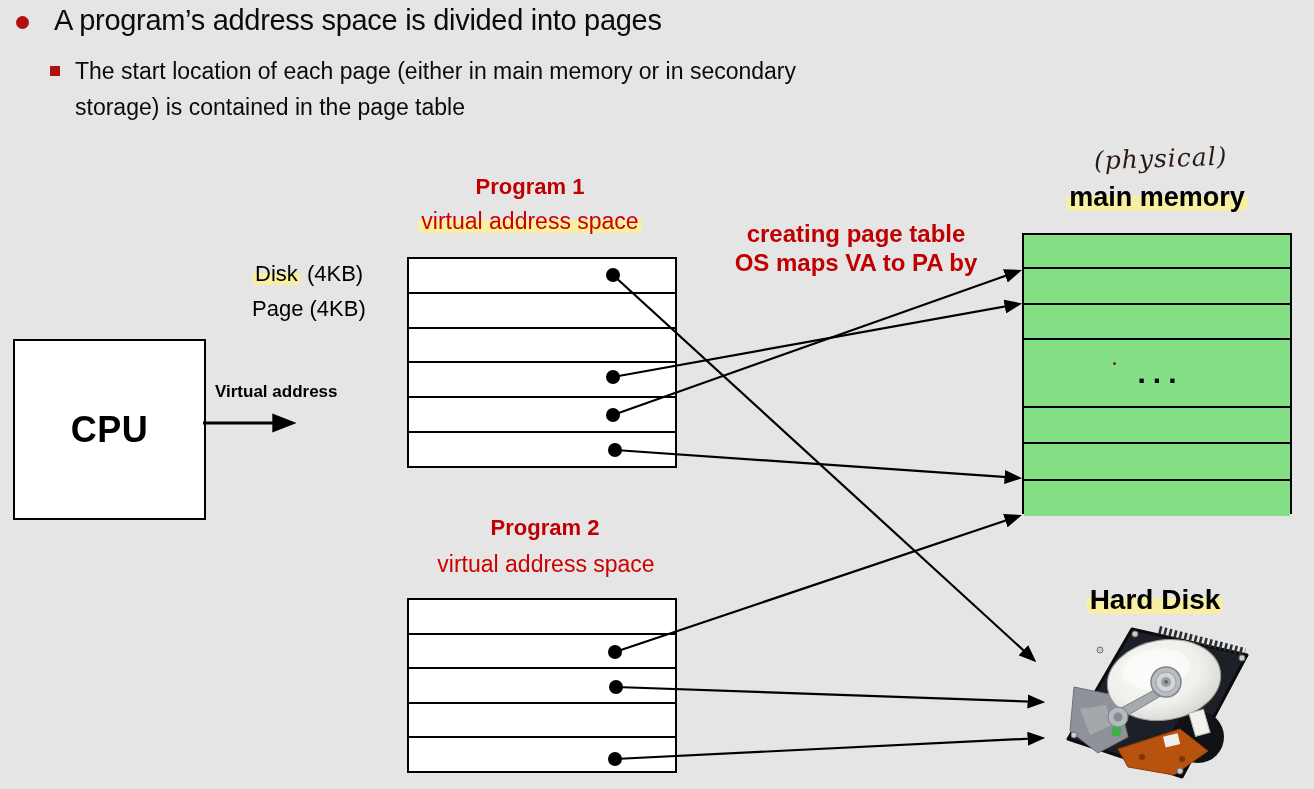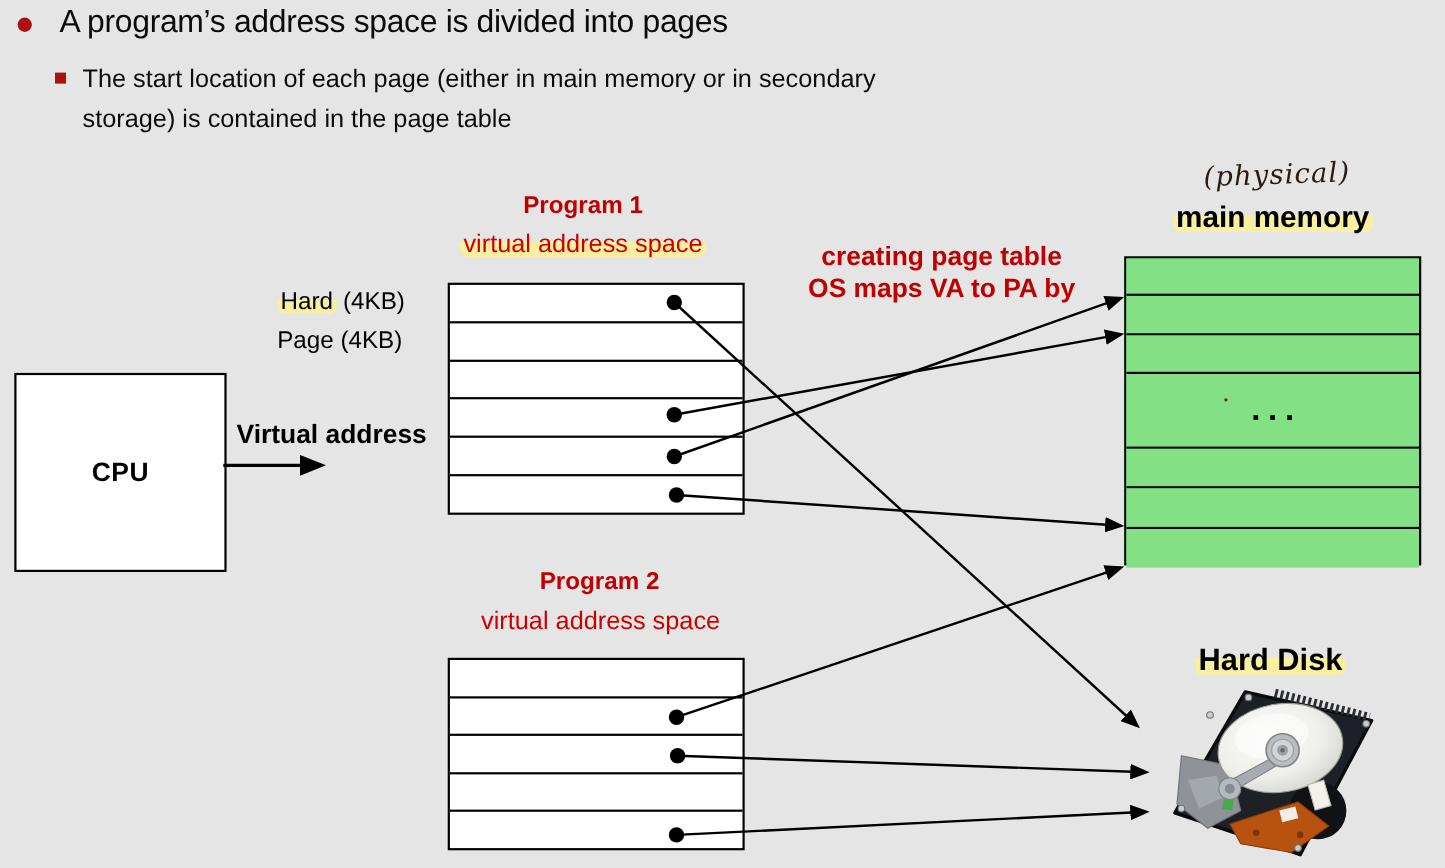--- a/index.html
+++ b/index.html
@@ -11,22 +11,22 @@
 
   
   .bullet-dot{left:16px;top:16px;width:13px;height:13px;border-radius:50%;background:#b01010;}
   .heading{left:54px;top:4px;font-size:29px;letter-spacing:-0.3px;color:#0b0b0b;}
   .sub-square{left:50px;top:66px;width:10px;height:10px;background:#b01010;}
   .sub-text{left:75px;top:53px;font-size:23px;line-height:36px;color:#0b0b0b;}
 
   
   .cpu-box{left:13px;top:339px;width:189px;height:177px;border:2.5px solid #000;
     display:flex;align-items:center;justify-content:center;background:#fff;}
-  .cpu-label{font-size:24px;font-weight:bold;letter-spacing:0.5px;}
-  .va-label{left:215px;top:382px;font-size:24px;font-weight:bold;}
+  .cpu-label{font-size:36px;font-weight:bold;letter-spacing:0.5px;}
+  .va-label{left:215px;top:382px;font-size:17px;font-weight:bold;}
 
   
   .page-label{font-size:22px;white-space:pre;}
   .page-label1{left:252px;top:261px;}
   .page-label2{left:252px;top:296px;}
 
   
   .red-bold{color:#c00000;font-weight:bold;}
   .red-reg{color:#cc0000;}
   .p1-title{left:395px;top:174px;width:270px;text-align:center;font-size:22px;}
@@ -72,21 +72,21 @@
   <div class="abs sub-text">
     <div>The start location of each page (either in main memory or in secondary</div>
     <div>storage) is contained in the page table</div>
   </div>
 
   <div class="abs cpu-box">
     <span class="cpu-label">CPU</span>
   </div>
   <div class="abs va-label">Virtual address</div>
 
-  <div class="abs page-label page-label1"><span class="hl">Hard</span><span> (4KB)</span></div>
+  <div class="abs page-label page-label1"><span class="hl">Disk</span><span> (4KB)</span></div>
   <div class="abs page-label page-label2">Page (4KB)</div>
 
   <div class="abs p1-title red-bold">Program 1</div>
   <div class="abs p1-sub red-reg"><span class="hl">virtual address space</span></div>
   <div class="abs vtable p1-table">
     <div class="row"></div>
     <div class="row"></div>
     <div class="row"></div>
     <div class="row"></div>
     <div class="row"></div>

